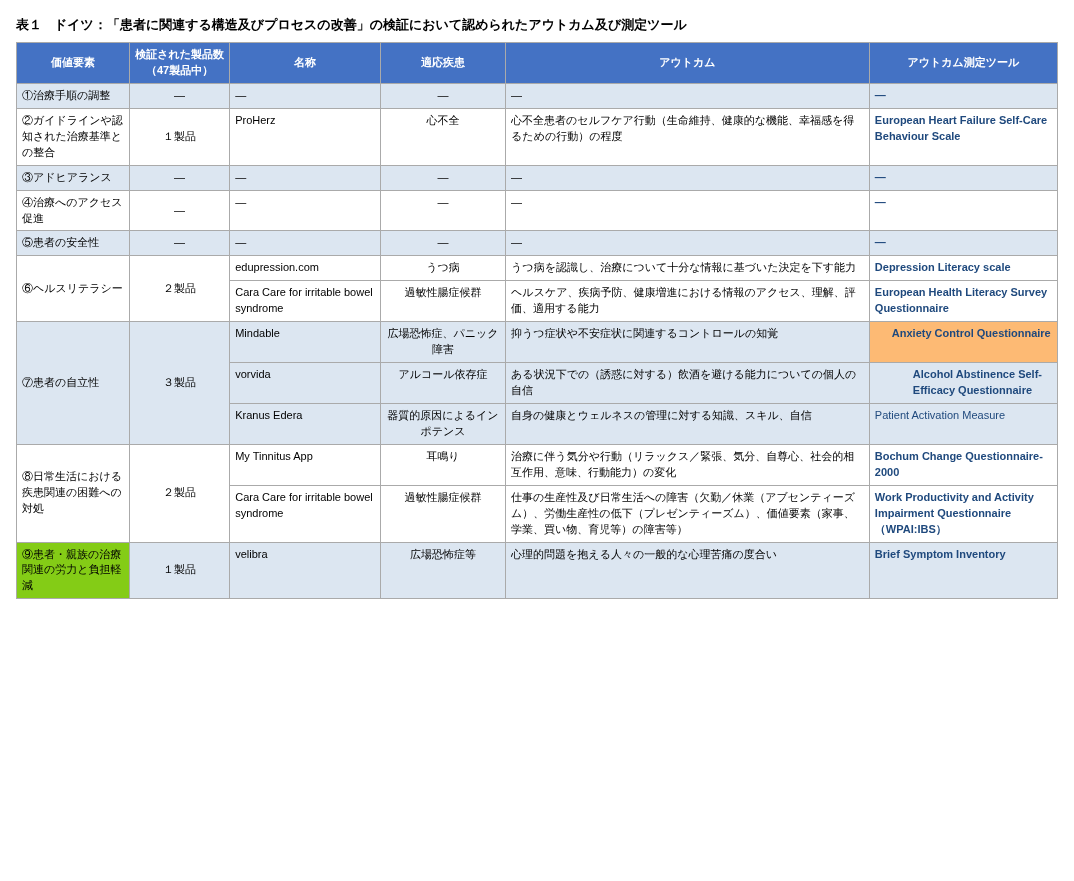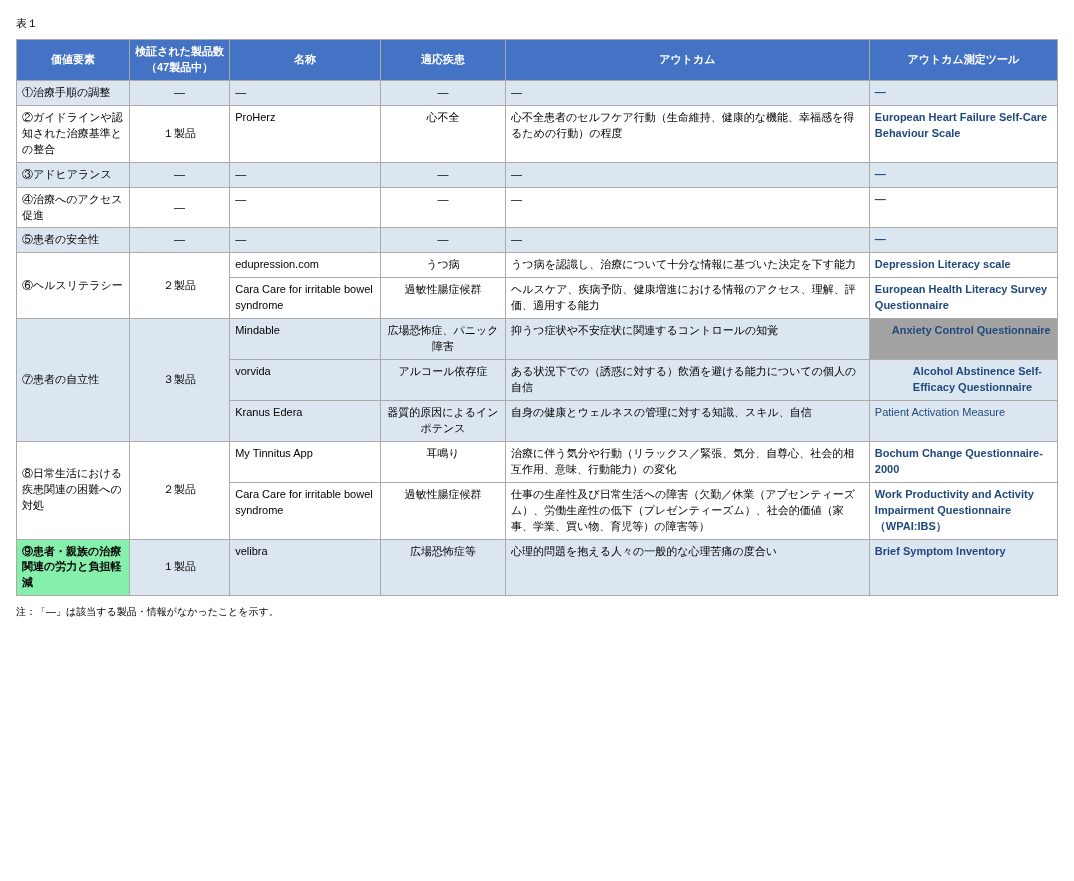--- a/index.html
+++ b/index.html
@@ -10,22 +10,22 @@
       color: #000;
       padding: 16px;
     }
     .title-row {
       display: flex;
       align-items: baseline;
       gap: 12px;
       margin-bottom: 8px;
     }
     .table-label {
-      font-size: 11px;
-      font-weight: normal;
+      font-size: 13px;
+      font-weight: bold;
       white-space: nowrap;
     }
     .table-title {
       font-size: 13px;
       font-weight: bold;
     }
     table {
       border-collapse: collapse;
       width: 100%;
       table-layout: fixed;
@@ -56,20 +56,21 @@
       font-size: 10px;
       line-height: 1.6;
     }
     .footnote p { margin: 0; }
   </style>
 </head>
 <body>
 
 <div class="title-row">
   <span class="table-label">表１</span>
+  <span class="table-title">ドイツ：「患者に関連する構造及びプロセスの改善」の検証において認められたアウトカム及び測定ツール</span>
 </div>
 
 <table>
   <colgroup>
     <col class="col-value">
     <col class="col-count">
     <col class="col-name">
     <col class="col-indication">
     <col class="col-outcome">
     <col class="col-tool">
@@ -138,21 +139,21 @@
         <td style="background-color: rgb(255, 255, 255); text-align: center;">過敏性腸症候群</td>
         <td style="background-color: rgb(255, 255, 255);">ヘルスケア、疾病予防、健康増進における情報のアクセス、理解、評価、適用する能力</td>
         <td style="background-color: rgb(255, 255, 255); color: rgb(31, 73, 125); font-weight: bold;">European Health Literacy Survey Questionnaire</td>
       </tr>
       <tr>
         <td rowspan="3" style="background-color: rgb(220, 230, 241); font-weight: normal; vertical-align: middle;">⑦患者の自立性</td>
         <td rowspan="3" style="background-color: rgb(220, 230, 241); text-align: center; vertical-align: middle;">３製品</td>
         <td style="background-color: rgb(220, 230, 241);">Mindable</td>
         <td style="background-color: rgb(220, 230, 241); text-align: center;">広場恐怖症、パニック障害</td>
         <td style="background-color: rgb(220, 230, 241);">抑うつ症状や不安症状に関連するコントロールの知覚</td>
-        <td style="background-color: #a3a3a3; color: rgb(31, 73, 125); font-weight: bold; padding-left: 22px;">Anxiety Control Questionnaire</td>
+        <td style="background-color: #fdba74; color: rgb(31, 73, 125); font-weight: bold; padding-left: 22px;">Anxiety Control Questionnaire</td>
       </tr>
       <tr>
         <td style="background-color: rgb(220, 230, 241);">vorvida</td>
         <td style="background-color: rgb(220, 230, 241); text-align: center; margin-left: 40px;">アルコール依存症</td>
         <td style="background-color: rgb(220, 230, 241);">ある状況下での（誘惑に対する）飲酒を避ける能力についての個人の自信</td>
         <td style="background-color: rgb(220, 230, 241); color: rgb(31, 73, 125); font-weight: bold; padding-left: 43px;">Alcohol Abstinence Self-Efficacy Questionnaire</td>
       </tr>
       <tr>
         <td style="background-color: rgb(220, 230, 241);">Kranus Edera</td>
         <td style="background-color: rgb(220, 230, 241); text-align: center;">器質的原因によるインポテンス</td>
@@ -163,29 +164,28 @@
         <td rowspan="2" style="background-color: rgb(255, 255, 255); font-weight: normal; vertical-align: middle;">⑧日常生活における疾患関連の困難への対処</td>
         <td rowspan="2" style="background-color: rgb(255, 255, 255); text-align: center; vertical-align: middle;">２製品</td>
         <td style="background-color: rgb(255, 255, 255);">My Tinnitus App</td>
         <td style="background-color: rgb(255, 255, 255); text-align: center;">耳鳴り</td>
         <td style="background-color: rgb(255, 255, 255);">治療に伴う気分や行動（リラックス／緊張、気分、自尊心、社会的相互作用、意味、行動能力）の変化</td>
         <td style="background-color: rgb(255, 255, 255); color: rgb(31, 73, 125); font-weight: bold;">Bochum Change Questionnaire-2000</td>
       </tr>
       <tr>
         <td style="background-color: rgb(255, 255, 255);">Cara Care for irritable bowel syndrome</td>
         <td style="background-color: rgb(255, 255, 255); text-align: center;">過敏性腸症候群</td>
-        <td style="background-color: rgb(255, 255, 255);">仕事の生産性及び日常生活への障害（欠勤／休業（アブセンティーズム）、労働生産性の低下（プレゼンティーズム）、社会的価値（家事、学業、買い物、育児等）の障害等）</td>
+        <td style="background-color: rgb(255, 255, 255);">仕事の生産性及び日常生活への障害（欠勤／休業（アブセンティーズム）、労働生産性の低下（プレゼンティーズム）、価値要素（家事、学業、買い物、育児等）の障害等）</td>
         <td style="background-color: rgb(255, 255, 255); color: rgb(31, 73, 125); font-weight: bold;">Work Productivity and Activity Impairment Questionnaire（WPAI:IBS）</td>
       </tr>
       <tr>
-        <td rowspan="1" style="background-color: #86efac; font-weight: bold; vertical-align: middle;">⑨患者・親族の治療関連の労力と負担軽減</td>
+        <td rowspan="1" style="background-color: #84cc16; font-weight: normal; vertical-align: middle;">⑨患者・親族の治療関連の労力と負担軽減</td>
         <td rowspan="1" style="background-color: rgb(220, 230, 241); text-align: center; vertical-align: middle;">１製品</td>
         <td style="background-color: rgb(220, 230, 241);">velibra</td>
         <td style="background-color: rgb(220, 230, 241); text-align: center;">広場恐怖症等</td>
         <td style="background-color: rgb(220, 230, 241);">心理的問題を抱える人々の一般的な心理苦痛の度合い</td>
         <td style="background-color: rgb(220, 230, 241); color: rgb(31, 73, 125); font-weight: bold;">Brief Symptom Inventory</td>
       </tr>
     </tbody>
 </table>
 
 <div class="footnote">
-  <p>注：「—」は該当する製品・情報がなかったことを示す。</p>
 </div>
 
 </body></html>

